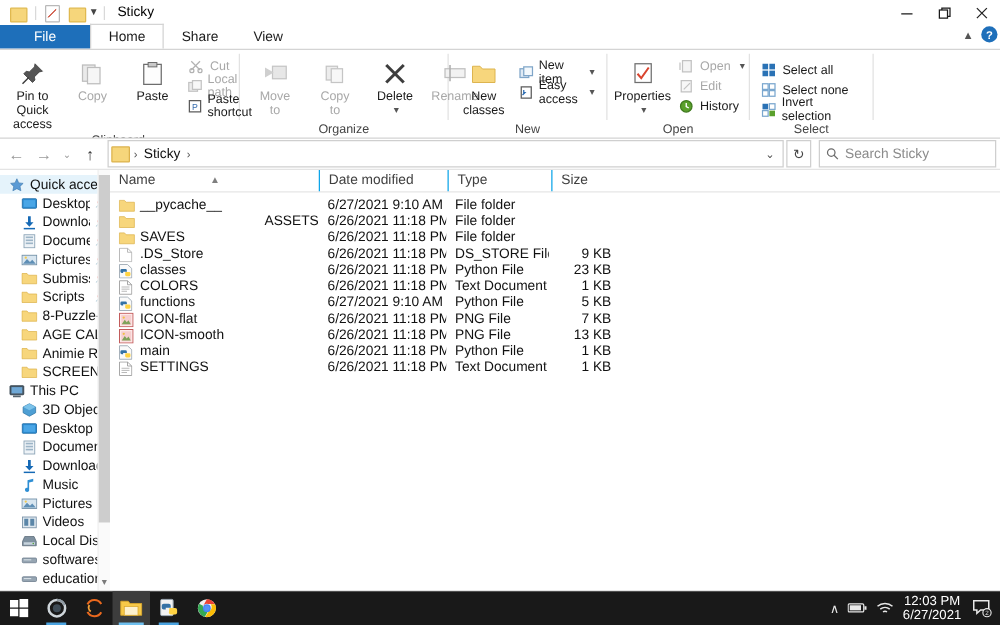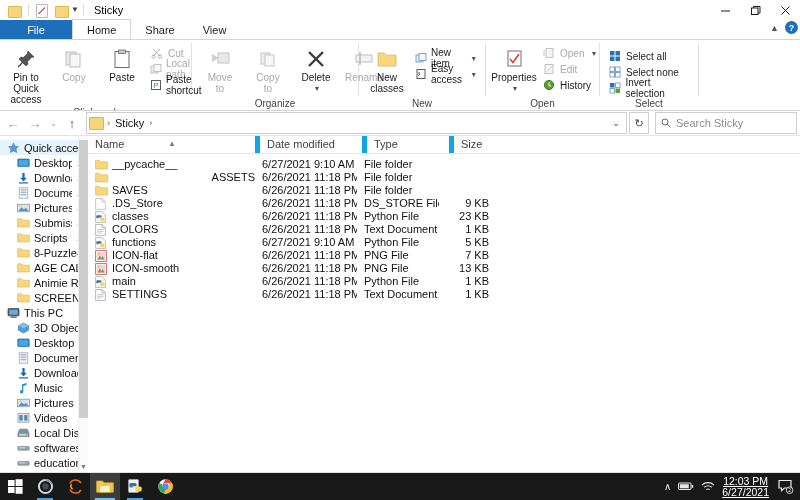--- a/index.html
+++ b/index.html
@@ -81,21 +81,21 @@
   .navitem .lbl{overflow:hidden;}
   .navitem .pin{margin-left:auto;padding-right:3px;font-size:8px;color:#6e6e6e;}
   .nav-ic{width:14px;height:13px;display:flex;align-items:center;justify-content:center;flex:none;}
   .navscroll{position:absolute;right:0;top:0;width:9px;height:100%;background:#fafafa;border-left:1px solid #f0f0f0;}
   .navthumb{position:absolute;left:0;top:4px;width:9px;height:278px;background:#cdcdcd;}
   .navarrow{position:absolute;bottom:2px;left:0;width:9px;text-align:center;font-size:7px;color:#7a7a7a;}
 
   .filepane{flex:1;background:#fff;position:relative;}
   .colhead{height:17px;display:flex;align-items:center;border-bottom:1px solid #e6e6e6;position:relative;}
   .col{font-size:11px;color:#3f3f3f;padding-left:7px;position:relative;height:17px;line-height:17px;}
-  .col+.col{border-left:5px solid #0ea5e9;}
+  .col+.col{border-left:1px solid #0ea5e9;}
   .sortcaret{position:absolute;top:-1px;font-size:8px;color:#7f7f7f;}
   .row{height:13px;display:flex;align-items:center;font-size:11px;color:#111;}
   .cell{height:13px;line-height:13px;overflow:hidden;white-space:nowrap;}
   .c-name{display:flex;align-items:center;gap:5px;padding-left:7px;}
   .c-date{padding-left:7px;color:#111;}
   .c-type{padding-left:7px;color:#111;}
   .c-size{text-align:right;padding-right:8px;color:#111;}
   .fico{width:12px;height:12px;flex:none;position:relative;}
 
   
@@ -106,21 +106,21 @@
   .vbtn.active{background:#cce8f4;}
 
   
   .taskbar{position:absolute;left:0;bottom:0;width:800px;height:27px;background:#191919;display:flex;align-items:center;}
   .tb-item{width:30px;height:27px;display:flex;align-items:center;justify-content:center;position:relative;}
   .tb-item.active{background:#3d3d3d;}
   .tb-item.open:after{content:"";position:absolute;bottom:0;left:7px;width:16px;height:2px;background:#4aa3e0;}
   .tb-item.active:after{content:"";position:absolute;bottom:0;left:5px;width:20px;height:2px;background:#6fc0ef;}
   .tray{margin-left:auto;display:flex;align-items:center;height:27px;padding-right:4px;gap:7px;}
   .tray-ic{color:#e8e8e8;font-size:10px;display:flex;align-items:center;}
-  .clock{color:#fff;font-size:10.5px;line-height:11px;text-align:center;text-decoration:underline;}
+  .clock{color:#fff;font-size:10.5px;line-height:11px;text-align:center;}
   .notif{width:20px;height:27px;display:flex;align-items:center;justify-content:center;position:relative;}
 </style>
 </head>
 <body>
 
 <div class="app">
 
   <div class="titlebar">
     <div class="qat">
       <div class="qat-ico">

